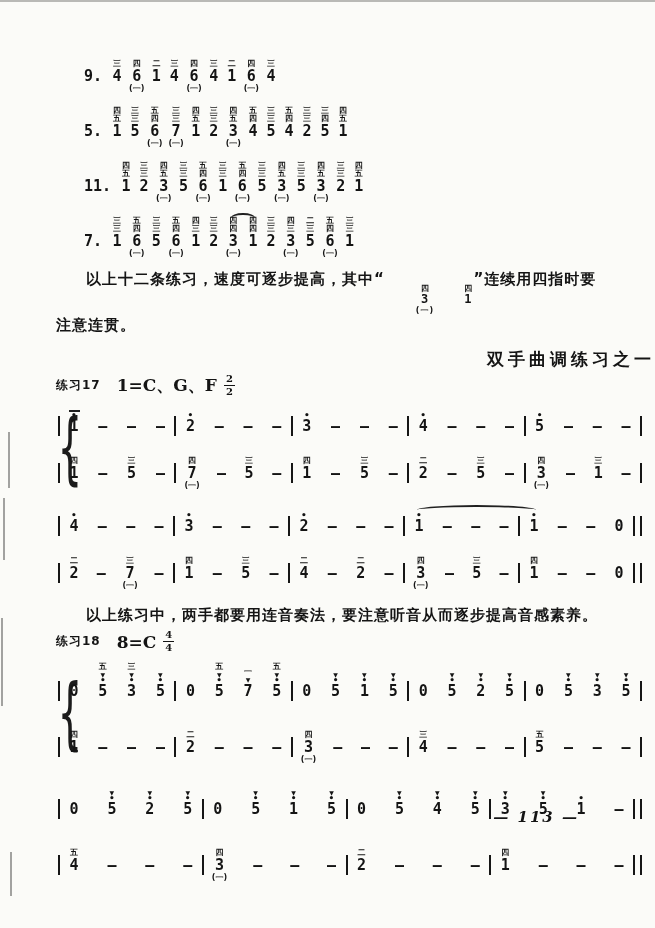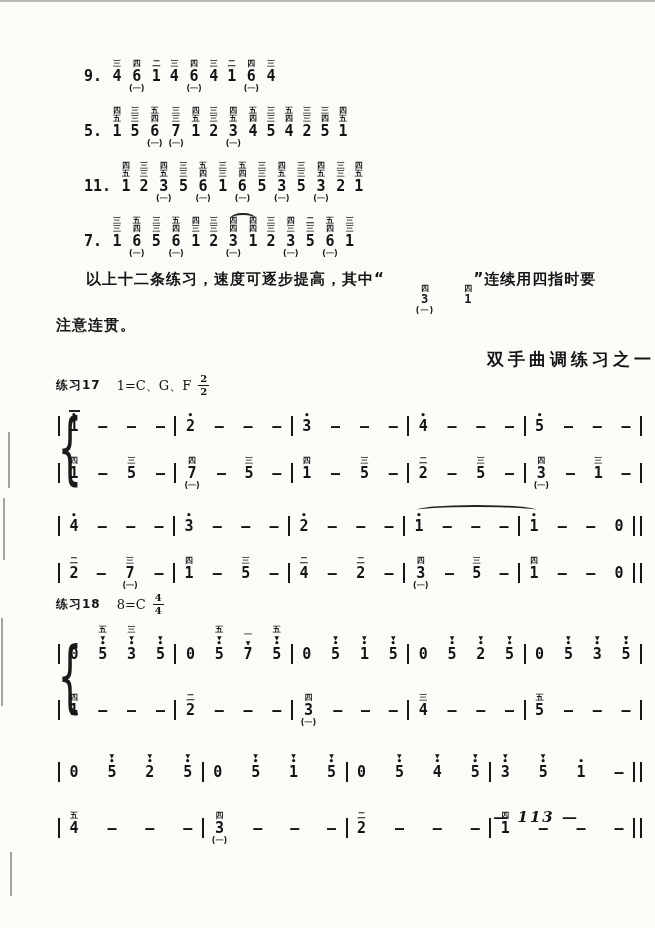--- a/index.html
+++ b/index.html
@@ -37,21 +37,21 @@
   .para{margin:0 56px;font-size:15px;font-weight:700;letter-spacing:1px;line-height:23px;text-indent:2em}
   .p1{margin-top:8px}
   .p2{margin-top:14px}
   .snip{display:inline-flex;align-items:flex-end;vertical-align:-7px;margin:0 1px}
   .snip .marks{height:11px}
   .snip .under{height:8px}
   .snip .main{font-size:12px;line-height:13px}
   .h-title{text-align:right;font-size:17px;font-weight:700;letter-spacing:4px;margin-top:11px}
   .exhead{display:flex;align-items:center;margin:3px 0 0 56px}
   .exhead .lab{font-size:12px;font-weight:700;letter-spacing:1px}
-  .exhead .key{font-size:13px;font-weight:400;margin-left:16px;font-family:"DejaVu Serif",serif}
+  .exhead .key{font-size:17px;font-weight:700;margin-left:16px;font-family:"DejaVu Serif",serif}
   .frac{display:inline-flex;flex-direction:column;align-items:center;font:700 10px/10px "DejaVu Serif",serif;margin-left:7px}
   .frac .ft{border-bottom:1.5px solid #141414;padding:0 2px 1px}
   .frac .fb{padding-top:1px}
 
   
   .system{position:relative;margin-left:58px;width:584px}
   .sys1{margin-top:8px}
   .sys2{margin-top:15px}
   .brace{position:absolute;left:-13px;top:50%;transform:translateY(-50%) scaleX(.5);
          font:400 78px/78px "DejaVu Sans",sans-serif;color:#1b1b1b}
@@ -1080,20 +1080,21 @@
                 <span class="main">0</span>
                 <span class="under"></span>
               </span>
             </span>
             <span class="bar dbl"></span>
           </div>
         </span>
       </div>
     </div>
 
+  <p class="para p2">以上练习中，两手都要用连音奏法，要注意听音从而逐步提高音感素养。</p>
 
   <div class="exhead">
     <span class="lab">练习18</span>
     <span class="key">8=C</span>
     <span class="frac">
       <span class="ft">4</span>
       <span class="fb">4</span>
     </span>
   </div>
   <div id="sec18">

